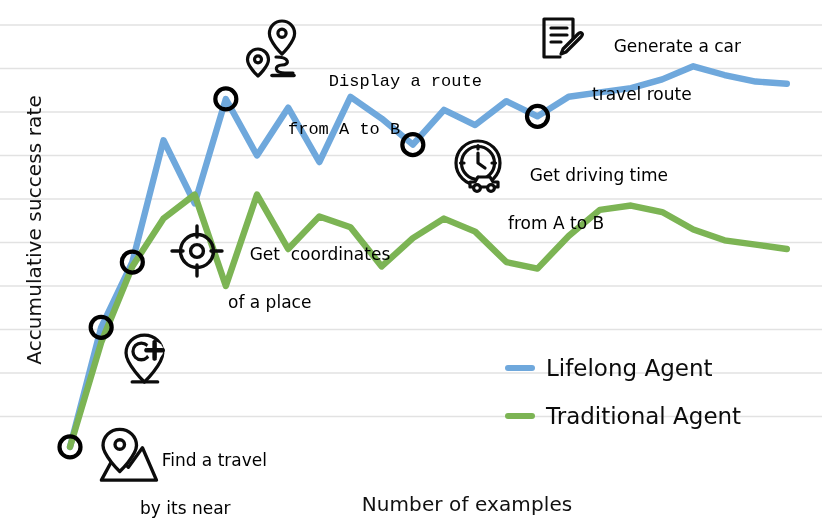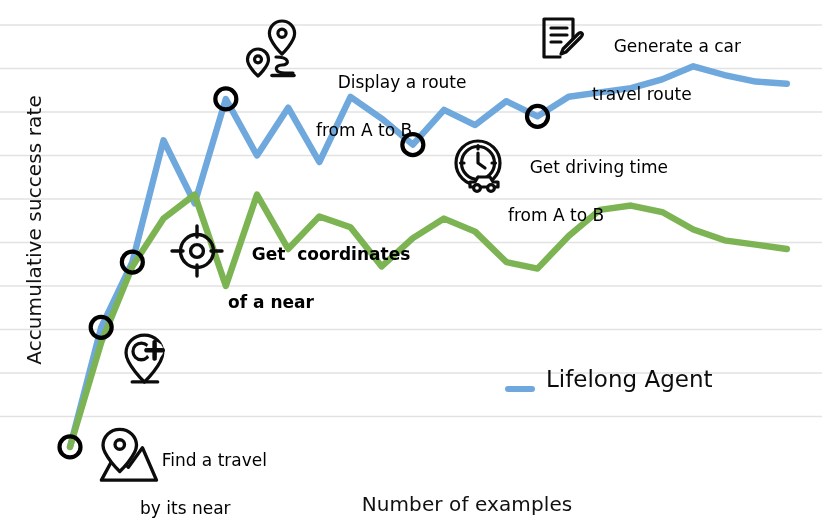--- a/index.html
+++ b/index.html
@@ -54,21 +54,21 @@
     white-space:pre;
   }
   .annot .l2{display:block;}
   
   #legend{
     position:absolute;
     left:505px;top:344px;
     width:310px;
   }
   .legend-row{
-    display:flex;align-items:flex-end;
+    display:flex;align-items:center;
     height:48px;
   }
   .legend-swatch{
     width:30px;height:6px;border-radius:3px;
     margin-right:11px;flex:0 0 auto;
   }
   .legend-label{
     font-family:"DejaVu Sans", sans-serif;
     font-size:23px;color:#0c0c0c;white-space:nowrap;
   }
@@ -168,43 +168,47 @@
       <path d="M38 18 C41 15 44 18 41 21 L26 36 L21 38 L23 33 Z"></path>
     </g>
   </svg>
 
   <div class="annot" style="left:140px;top:424px;">
     <span>Find a travel</span>
     <span class="l2">by its near</span>
   </div>
 
 
-  <div class="annot" style="left:228px;top:218px;font-weight:bold;">
+  <div class="annot" style="left:228px;top:218px;">
     <span>Get  coordinates</span>
-    <span class="l2">of a near</span>
-  </div>
-
-  <div class="annot" style="left:316px;top:46px;">
+    <span class="l2">of a place</span>
+  </div>
+
+  <div class="annot" style="left:288px;top:46px;font-family:Liberation Mono, monospace;">
     <span>Display a route</span>
     <span class="l2">from A to B</span>
   </div>
 
-  <div class="annot" style="left:508px;top:131px;">
+  <div class="annot" style="left:508px;top:139px;">
     <span>Get driving time</span>
     <span class="l2">from A to B</span>
   </div>
 
   <div class="annot" style="left:592px;top:10px;">
     <span>Generate a car</span>
     <span class="l2">travel route</span>
   </div>
 
   <div id="legend">
     <div class="legend-row">
       <span class="legend-swatch" style="background: rgb(111, 168, 220);"></span>
       <span class="legend-label">Lifelong Agent</span>
     </div>
+    <div class="legend-row">
+      <span class="legend-swatch" style="background: rgb(124, 180, 84);"></span>
+      <span class="legend-label">Traditional Agent</span>
+    </div>
   </div>
 
   <div class="axis-title" id="y-axis-title">Accumulative success rate</div>
   <div class="axis-title" id="x-axis-title">Number of examples</div>
 
 </div>
 
 </body></html>

